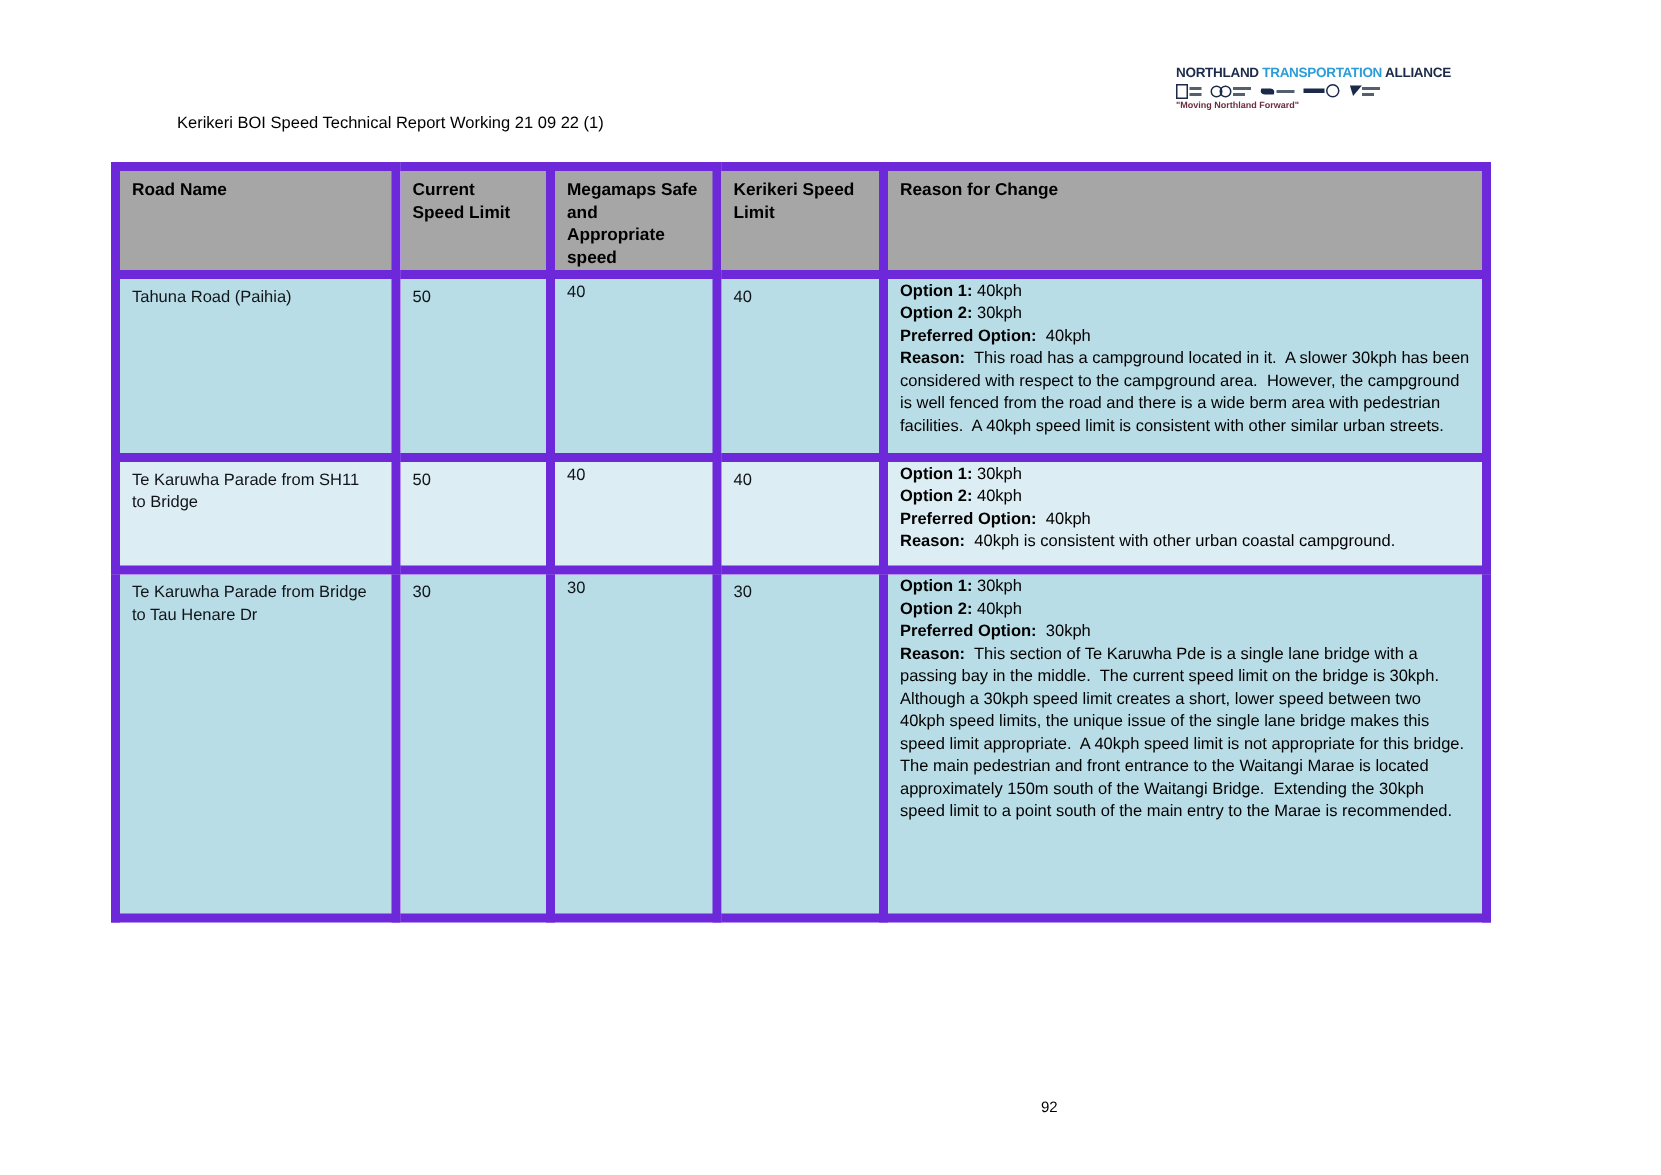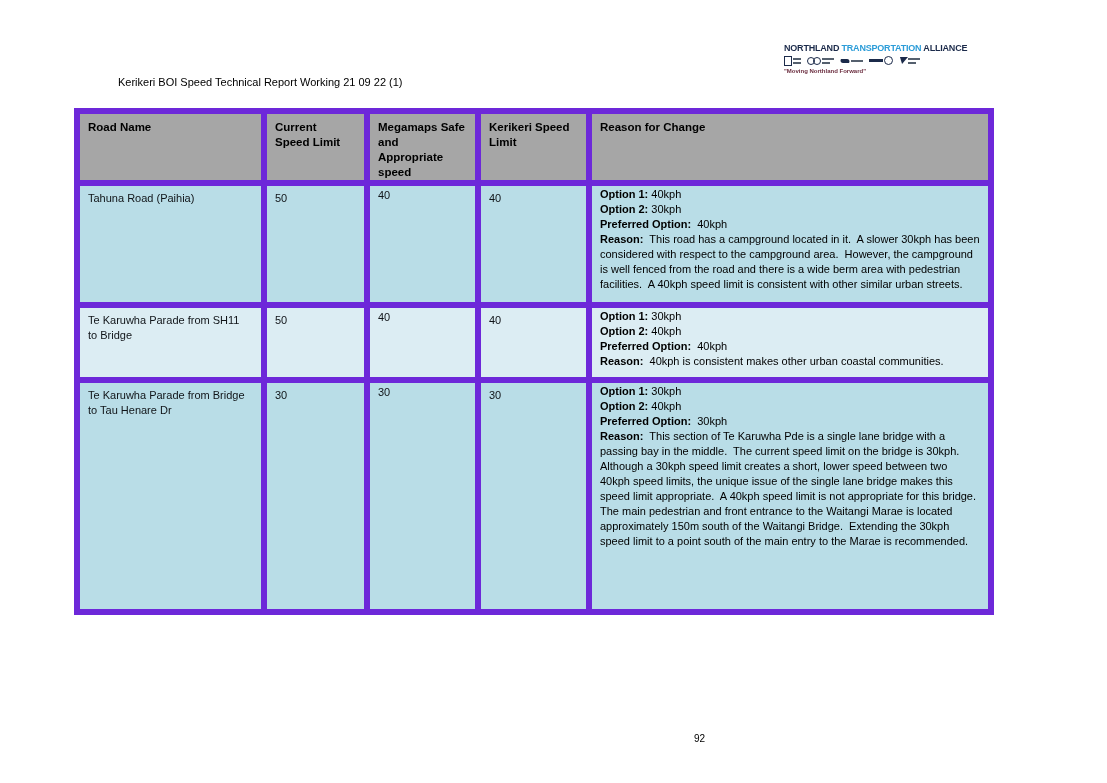--- a/index.html
+++ b/index.html
@@ -156,21 +156,21 @@
 
     <tr class="r2">
       <td class="road">Te Karuwha Parade from SH11 to Bridge</td>
       <td class="num">50</td>
       <td class="num mega">40</td>
       <td class="num">40</td>
       <td class="reason">
         <div class="line"><b>Option 1:</b><span> 30kph</span></div>
         <div class="line"><b>Option 2:</b><span> 40kph</span></div>
         <div class="line"><b>Preferred Option:</b><span>  40kph</span></div>
-        <div class="line"><b>Reason:</b><span>  40kph is consistent makes other urban coastal communities.</span></div>
+        <div class="line"><b>Reason:</b><span>  40kph is consistent with other urban coastal campground.</span></div>
       </td>
     </tr>
 
     <tr class="r3">
       <td class="road">Te Karuwha Parade from Bridge to Tau Henare Dr</td>
       <td class="num">30</td>
       <td class="num mega">30</td>
       <td class="num">30</td>
       <td class="reason">
         <div class="line"><b>Option 1:</b><span> 30kph</span></div>

